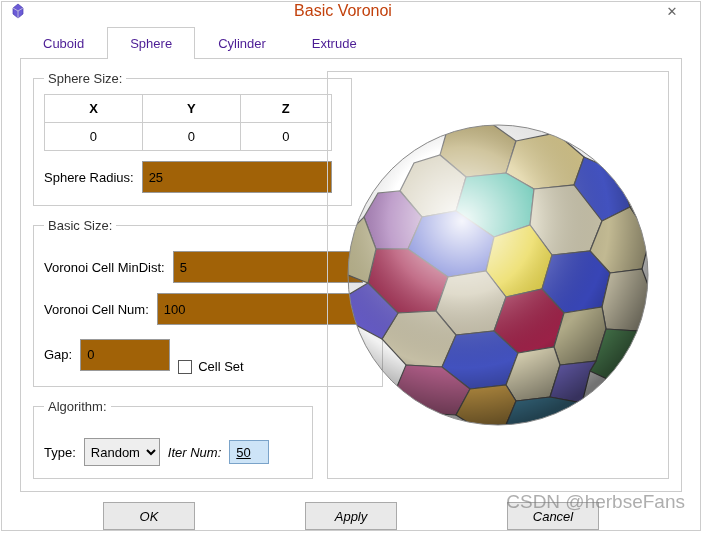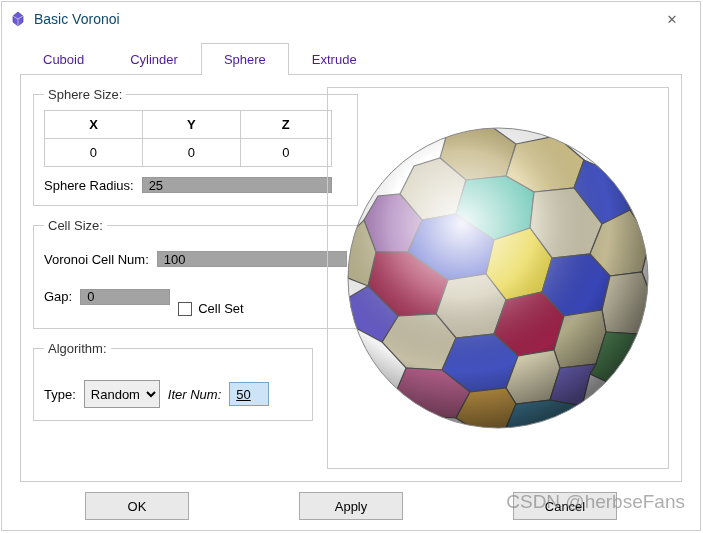--- a/index.html
+++ b/index.html
@@ -1,44 +1,44 @@
 <!DOCTYPE html>
 <html><head>
 <meta charset="utf-8">
 <style>
   * { box-sizing: border-box; font-family: "Segoe UI", Tahoma, sans-serif; font-size: 13px; }
   body { margin: 0; background: #fff; width: 703px; height: 533px; overflow: hidden; }
   .dialog { border: 1px solid #ccc; width: 700px; height: 530px; margin: 1px; background: #fff; display: flex; flex-direction: column; }
   .titlebar { display: flex; align-items: center; height: 34px; padding: 0 8px; color: #888; }
   .titlebar .icon { width: 16px; height: 16px; margin-right: 8px; display: inline-flex; align-items: center; justify-content: center; }
-  .titlebar .title { flex: 1; font-size: 14px; color: #0c4a6e; }
+  .titlebar .title { flex: 1; font-size: 16px; color: #c2410c; text-align: center; }
   .titlebar .close { width: 40px; text-align: center; color: #666; font-size: 16px; cursor: default; }
   .content { flex: 1; padding: 6px 18px 4px 18px; display: flex; flex-direction: column; }
   .tabs { display: flex; position: relative; z-index: 1; }
   .tab { padding: 8px 22px; border: 1px solid transparent; border-bottom: none; color: #4c1d95; cursor: default; position: relative; top: 1px; background: transparent; }
   .tab.active { border-color: #ccc; background: #fff; }
   .tabpanel { border: 1px solid #ccc; flex: 1; display: flex; padding: 12px; gap: 14px; background: #fff; }
   .leftcol { width: 280px; display: flex; flex-direction: column; gap: 12px; }
-  fieldset { border: 1px solid #ccc; padding: 8px 25px 12px 10px; margin: 0; }
+  fieldset { border: 1px solid #ccc; padding: 8px 19px 12px 10px; margin: 0; }
   legend { color: #333; padding: 0 4px; }
   table.coords { width: 100%; border-collapse: collapse; }
   table.coords th, table.coords td { border: 1px solid #ccc; text-align: center; padding: 6px 0; font-weight: normal; }
   table.coords th { font-weight: bold; }
   .row { display: flex; align-items: center; margin-top: 10px; gap: 8px; }
   .row label { white-space: nowrap; }
-  input.txt { border: 1px solid #999; height: 16px; padding: 0 6px; background: #a3a3a3; min-width: 0; }
+  input.txt { border: 1px solid #999; height: 32px; padding: 0 6px; background: #a16207; min-width: 0; }
   .wfull { flex: 1; }
   .chk { display: inline-flex; align-items: flex-end; gap: 6px; margin-top: 24px; }
   .chkbox { width: 14px; height: 14px; border: 1px solid #555; display: inline-block; }
   select.sel { height: 28px; border: 1px solid #999; background: #eee; padding: 0 2px; }
   .disabled { color: #000000; font-style: italic; }
   input.iter { width: 40px; height: 24px; border: 1px solid #7aa3c9; background: #cde4f7; text-align: left; padding: 0 6px; text-decoration: underline; }
   .preview { flex: 1; border: 1px solid #ccc; display: flex; align-items: center; justify-content: center; overflow: hidden; }
   .buttons { display: flex; justify-content: center; gap: 110px; padding: 10px 0 6px 0; }
-  button.btn { width: 104px; height: 28px; background: #e9e9e9; border: 1px solid #aaa; cursor: default; }
+  button.btn { width: 92px; height: 28px; background: #e9e9e9; border: 1px solid #aaa; cursor: default; font-style: italic; }
   .watermark { position: absolute; right: 18px; bottom: 20px; color: rgba(120,120,120,0.6); font-size: 19px; pointer-events: none; }
 </style>
 </head>
 <body>
 
 <div class="dialog">
 
   <div class="titlebar">
     <span class="icon">
       <svg width="16" height="16" viewBox="0 0 16 16">
@@ -49,22 +49,22 @@
     <span class="title">Basic Voronoi</span>
     <span class="close">
       <span>✕</span>
     </span>
   </div>
 
   <div class="content">
 
     <div class="tabs">
       <div class="tab">Cuboid</div>
+      <div class="tab active">Sphere</div>
       <div class="tab">Cylinder</div>
-      <div class="tab active">Sphere</div>
       <div class="tab">Extrude</div>
     </div>
 
     <div class="tabpanel">
 
       <div class="leftcol">
 
         <fieldset>
           <legend>Sphere Size:</legend>
           <table class="coords">
@@ -81,21 +81,25 @@
             </tr>
           </tbody>
             </table>
           <div class="row">
             <label>Sphere Radius:</label>
             <input class="txt wfull" value="25" style="">
           </div>
         </fieldset>
 
         <fieldset>
-          <legend>Cell Size:</legend>
+          <legend>Basic Size:</legend>
+          <div class="row">
+            <label>Voronoi Cell MinDist:</label>
+            <input class="txt wfull" value="5" style="">
+          </div>
           <div class="row">
             <label>Voronoi Cell Num:</label>
             <input class="txt wfull" value="100" style="">
           </div>
           <div class="row">
             <label>Gap:</label>
             <input class="txt" style="width: 90px;" value="0">
             <span class="chk">
               <span class="chkbox"></span>
               <span>Cell Set</span>

